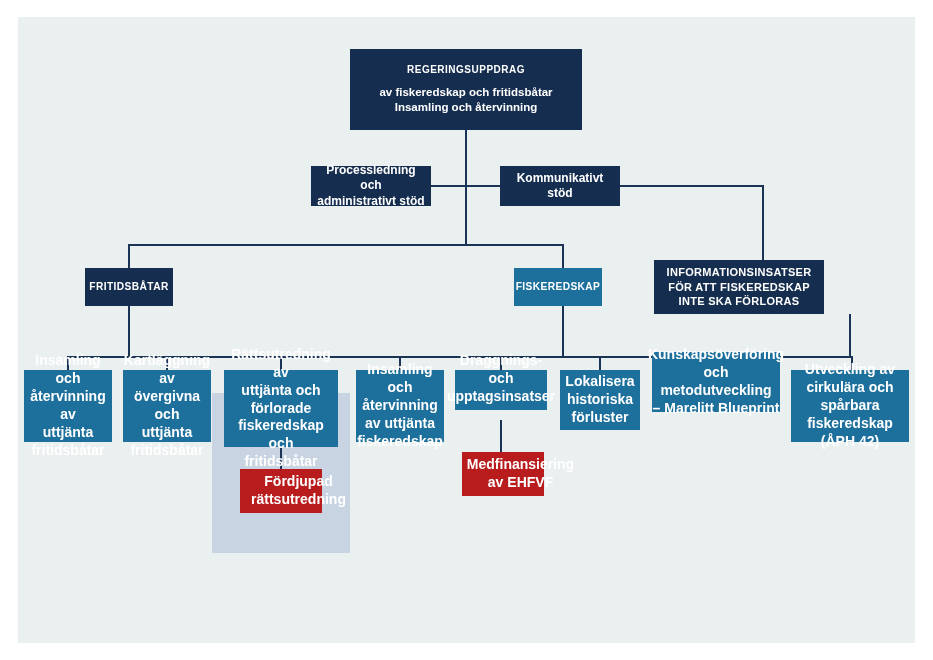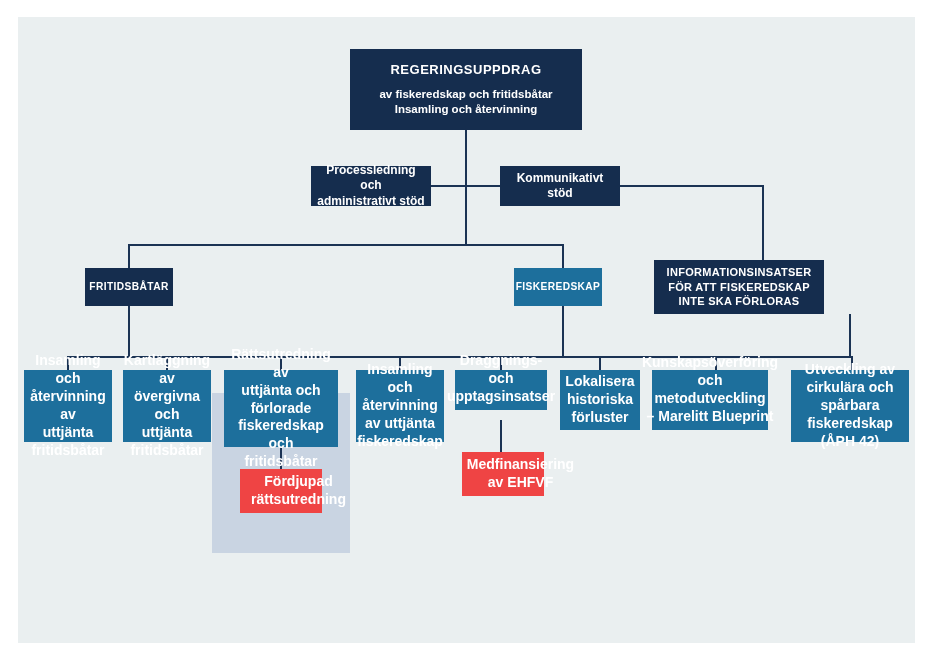--- a/index.html
+++ b/index.html
@@ -45,28 +45,28 @@
     justify-content: center;
     text-align: center;
     color: #ffffff;
     line-height: 1.28;
     padding: 4px 5px;
   }
   .box span { display: block; }
 
   .navy  { background: #152d4e; }
   .blue  { background: #1d6f9c; }
-  .blue2 { background: #ef4444; padding-left: 40px; }
+  .blue2 { background: #b91c1c; padding-left: 40px; }
 
   
   #box-root {
     left: 332px; top: 32px; width: 232px; height: 81px;
   }
   #box-root .title {
-    font-size: 13px;
+    font-size: 10px;
     font-weight: bold;
     letter-spacing: 0.5px;
     margin-bottom: 8px;
   }
   #box-root .sub {
     font-size: 11.5px;
     font-weight: bold;
   }
 
   
@@ -94,21 +94,21 @@
   .leaf { font-size: 14px; font-weight: bold; }
 
   #box-l1 { left: 6px;   top: 353px; width: 88px;  height: 72px; }
   #box-l2 { left: 105px; top: 353px; width: 88px;  height: 72px; }
   #box-l3 { left: 206px; top: 353px; width: 114px; height: 77px; }
   #box-l3b{ left: 222px; top: 452px; width: 82px;  height: 44px; }
   #box-l4 { left: 338px; top: 353px; width: 88px;  height: 72px; }
   #box-l5 { left: 437px; top: 353px; width: 92px;  height: 40px; align-items: flex-end; }
   #box-l5b{ left: 444px; top: 435px; width: 82px;  height: 44px; }
   #box-l6 { left: 542px; top: 353px; width: 80px;  height: 60px; }
-  #box-l7 { left: 634px; top: 353px; width: 116px; height: 60px; align-items: flex-end; }
+  #box-l7 { left: 634px; top: 335px; width: 128px; height: 60px; }
   #box-l8 { left: 773px; top: 353px; width: 118px; height: 72px; }
 </style>
 </head>
 <body>
 
 <div id="canvas">
 
   <div class="group-panel" style="left:194px; top:376px; width:138px; height:160px;"></div>
 
   <div class="line v" style="left:447px; top:113px; height:56px;"></div>

